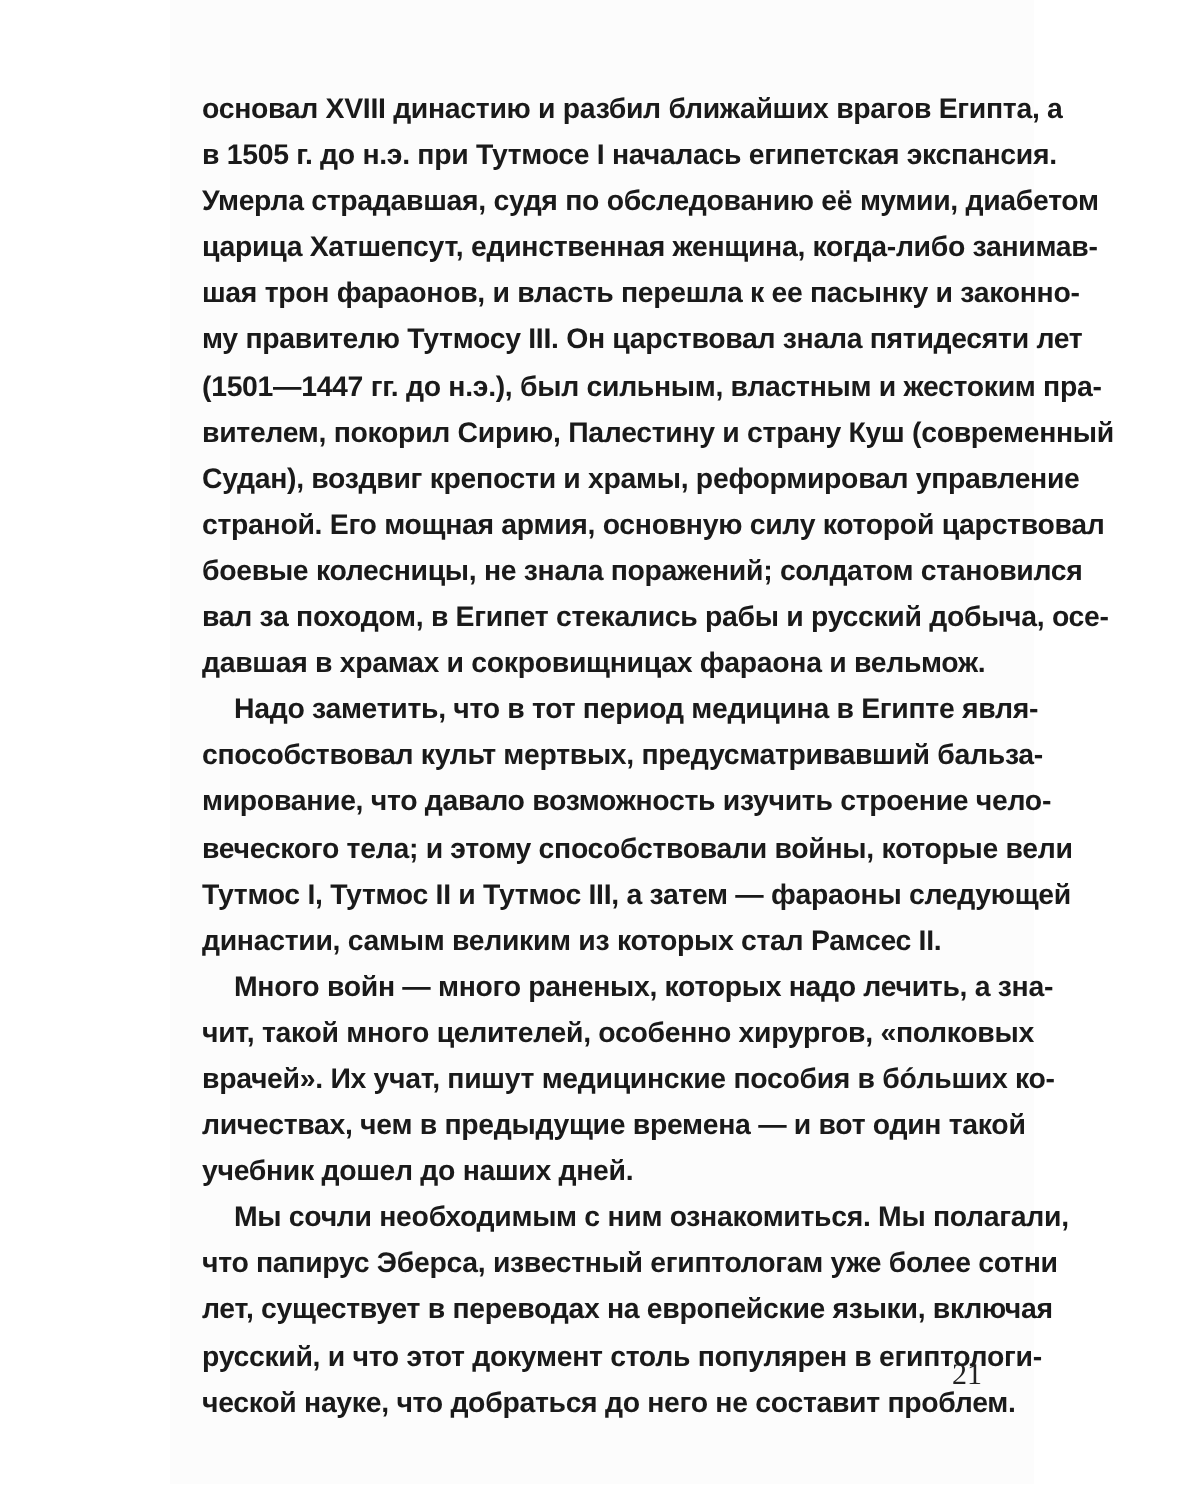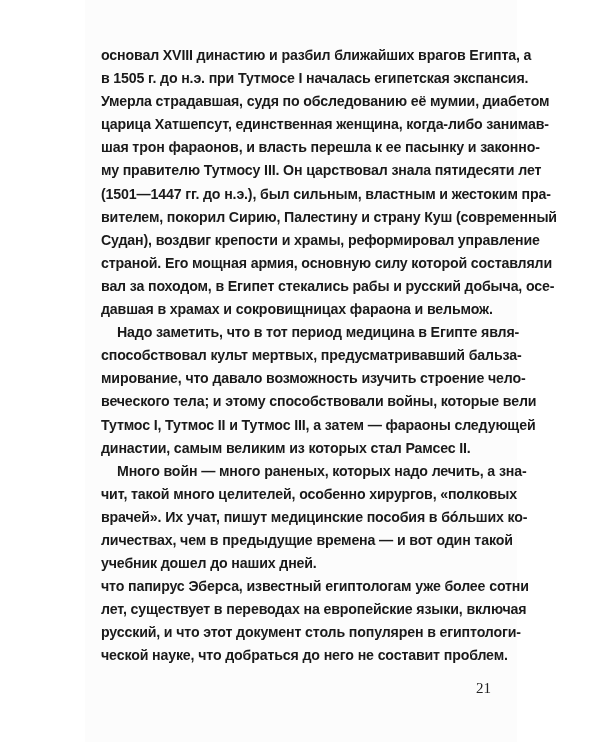--- a/index.html
+++ b/index.html
@@ -65,21 +65,22 @@
   <div>
     <span class="line">основал XVIII династию и разбил ближайших врагов Египта, а</span>
     <span class="line">в 1505 г. до н.э. при Тутмосе I началась египетская экспансия.</span>
     <span class="line">Умерла страдавшая, судя по обследованию её мумии, диабетом</span>
     <span class="line">царица Хатшепсут, единственная женщина, когда-либо занимав-</span>
     <span class="line">шая трон фараонов, и власть перешла к ее пасынку и законно-</span>
     <span class="line">му правителю Тутмосу III. Он царствовал знала пятидесяти лет</span>
     <span class="line">(1501—1447 гг. до н.э.), был сильным, властным и жестоким пра-</span>
     <span class="line">вителем, покорил Сирию, Палестину и страну Куш (современный</span>
     <span class="line">Судан), воздвиг крепости и храмы, реформировал управление</span>
-    <span class="line">страной. Его мощная армия, основную силу которой составляли</span>
+    <span class="line">страной. Его мощная армия, основную силу которой царствовал</span>
+    <span class="line">боевые колесницы, не знала поражений; солдатом становился</span>
     <span class="line">вал за походом, в Египет стекались рабы и русский добыча, осе-</span>
     <span class="line last">давшая в храмах и сокровищницах фараона и вельмож.</span>
   </div>
 
   <div>
     <span class="line indent">Надо заметить, что в тот период медицина в Египте явля-</span>
     <span class="line">способствовал культ мертвых, предусматривавший бальза-</span>
     <span class="line">мирование, что давало возможность изучить строение чело-</span>
     <span class="line">веческого тела; и этому способствовали войны, которые вели</span>
     <span class="line">Тутмос I, Тутмос II и Тутмос III, а затем — фараоны следующей</span>
@@ -88,20 +89,21 @@
 
   <div>
     <span class="line indent">Много войн — много раненых, которых надо лечить, а зна-</span>
     <span class="line">чит, такой много целителей, особенно хирургов, «полковых</span>
     <span class="line">врачей». Их учат, пишут медицинские пособия в бóльших ко-</span>
     <span class="line">личествах, чем в предыдущие времена — и вот один такой</span>
     <span class="line last">учебник дошел до наших дней.</span>
   </div>
 
   <div>
+    <span class="line indent">Мы сочли необходимым с ним ознакомиться. Мы полагали,</span>
     <span class="line">что папирус Эберса, известный египтологам уже более сотни</span>
     <span class="line">лет, существует в переводах на европейские языки, включая</span>
     <span class="line">русский, и что этот документ столь популярен в египтологи-</span>
     <span class="line">ческой науке, что добраться до него не составит проблем.</span>
   </div>
 
 </div>
 
 <div class="page-number">21</div>
 

